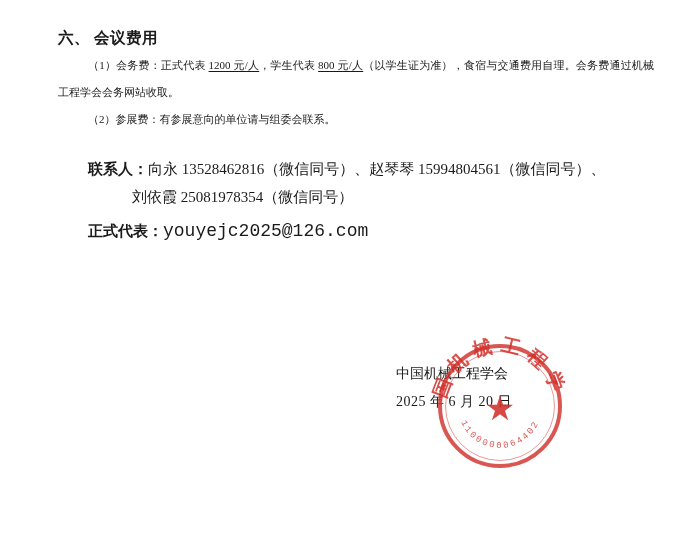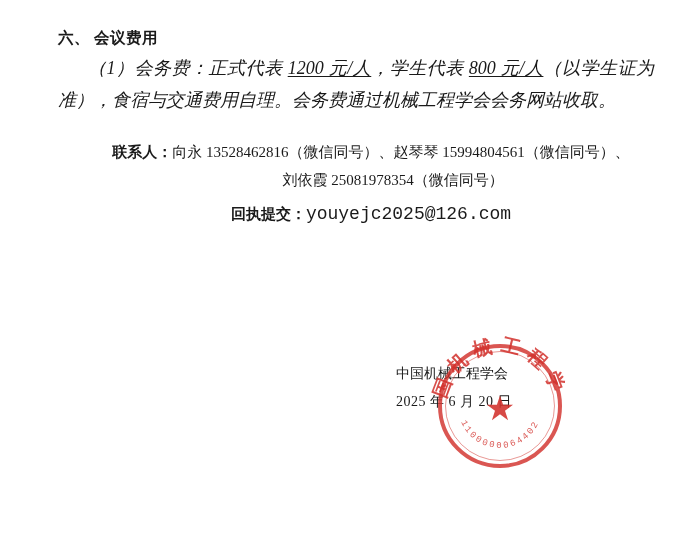--- a/index.html
+++ b/index.html
@@ -36,34 +36,32 @@
     font-size: 15.5px;
     font-weight: bold;
     letter-spacing: 0.5px;
     line-height: 28px;
     white-space: nowrap;
   }
   .sec-head .num {
     margin-right: 4px;
   }
   .para {
-    font-size: 18px;
-    line-height: 32px;
+    font-size: 11px;
+    line-height: 27px;
     text-align: justify;
     text-indent: 30px;
-    font-style: italic;
   }
   .u {
     text-decoration: underline;
     text-underline-offset: 2px;
   }
   .contact-block {
     font-size: 15px;
     line-height: 28px;
-    text-align: center;
   }
   .contact-line {
     padding-left: 30px;
     white-space: nowrap;
   }
   .contact-line.indent2 {
     padding-left: 74px;
   }
   .label {
     font-weight: bold;
@@ -105,33 +103,34 @@
 
 <div class="page">
 
   <div class="body-area">
 
     <div class="section">
       <div class="sec-head">
         <span class="num">六、</span><span>会议费用</span>
       </div>
       <div class="para"><span>（1）会务费：正式代表 </span><span class="u">1200 元/人</span><span>，学生代表 </span><span class="u">800 元/人</span><span>（以学生证为准），食宿与交通费用自理。会务费通过机械工程学会会务网站收取。</span></div>
+      <div class="para">（2）参展费：有参展意向的单位请与组委会联系。</div>
     </div>
 
     <div class="gap-m"></div>
 
 
     <div class="gap-m"></div>
 
     <div class="section">
       <div class="contact-block">
         <div class="contact-line"><span class="label">联系人：</span><span>向永 13528462816（微信同号）、赵琴琴 15994804561（微信同号）、</span></div>
         <div class="contact-line indent2"><span>刘依霞 25081978354（微信同号）</span></div>
         <div class="gap-s"></div>
-        <div class="contact-line"><span class="label">回执提交：</span><span class="mono">youyejc2025@126.com</span></div>
+        <div class="contact-line"><span class="label">正式代表：</span><span class="mono">youyejc2025@126.com</span></div>
       </div>
     </div>
 
   </div>
 
   <div class="sign-area">
     <div class="sign-line1">中国机械工程学会</div>
     <div class="sign-line2">2025 年 6 月 20 日</div>
   </div>
 

